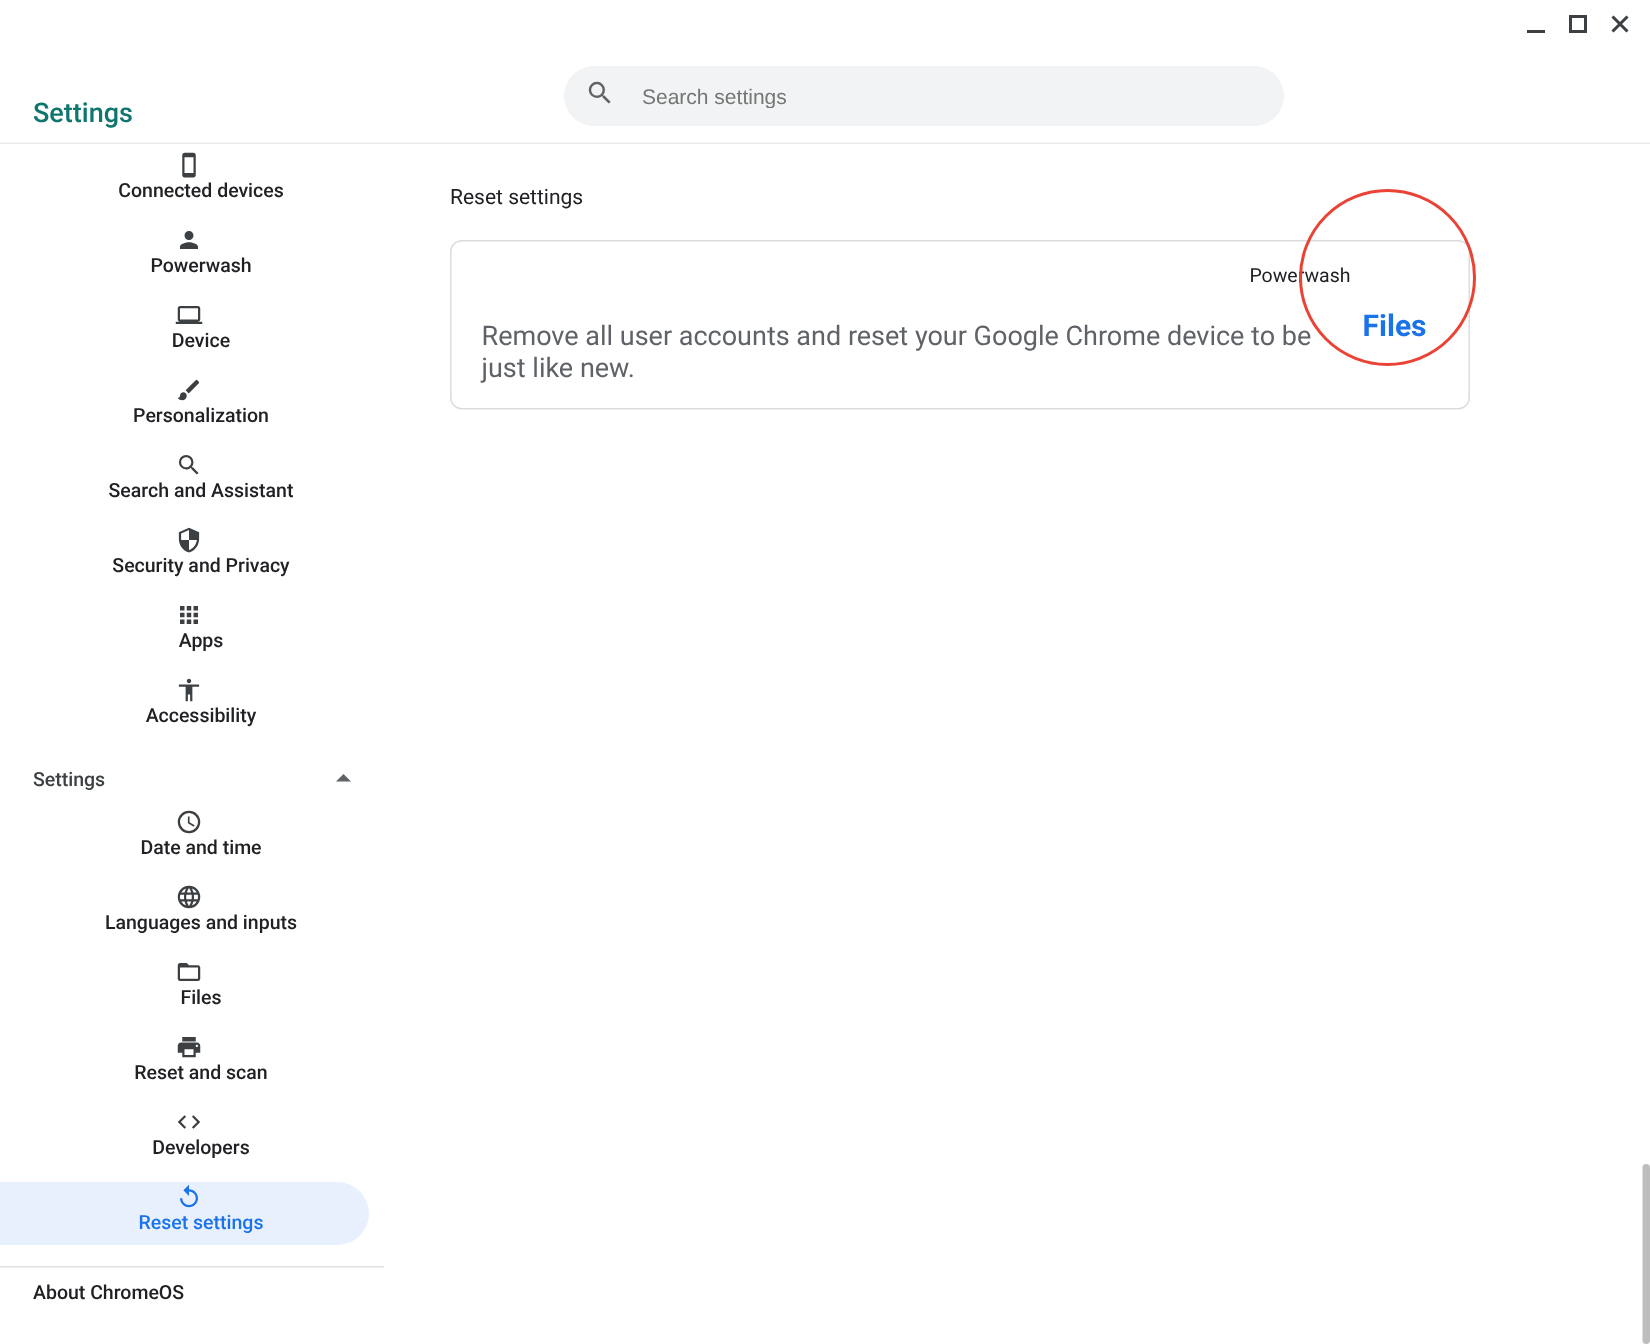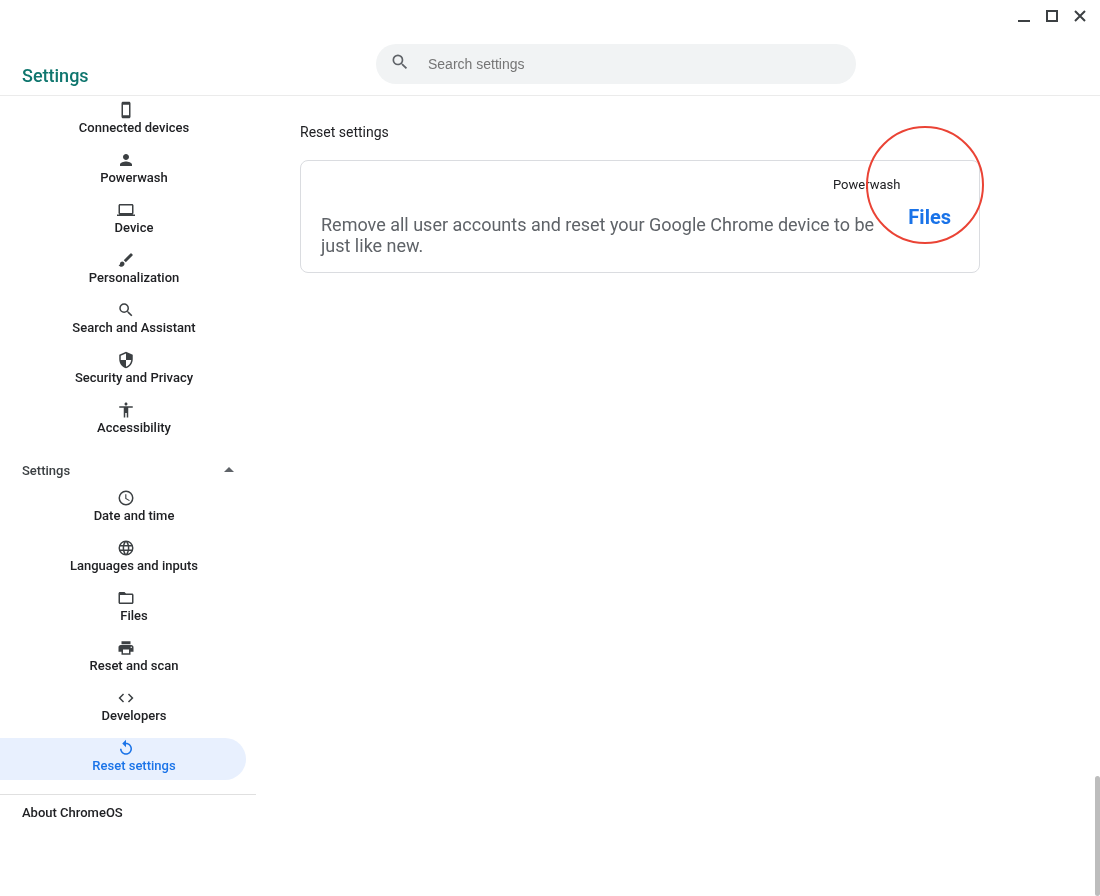--- a/index.html
+++ b/index.html
@@ -120,20 +120,28 @@
 
     <div class="nav-item spaced">
       <span class="icon">
         <svg viewBox="0 0 24 24">
             <path d="M12 1L3 5v6c0 5.55 3.84 10.74 9 12 5.16-1.26 9-6.45 9-12V5l-9-4zm0 10.99h7c-.53 4.12-3.28 7.79-7 8.94V12H5V6.3l7-3.11v8.8z"></path>
           </svg>
       </span>
       <span>Security and Privacy</span>
     </div>
 
+    <div class="nav-item spaced">
+      <span class="icon">
+        <svg viewBox="0 0 24 24">
+            <path d="M4 8h4V4H4v4zm6 12h4v-4h-4v4zm-6 0h4v-4H4v4zm0-6h4v-4H4v4zm6 0h4v-4h-4v4zm6-10v4h4V4h-4zm-6 4h4V4h-4v4zm6 6h4v-4h-4v4zm0 6h4v-4h-4v4z"></path>
+          </svg>
+      </span>
+      <span>Apps</span>
+    </div>
 
     <div class="nav-item spaced">
       <span class="icon">
         <svg viewBox="0 0 24 24">
             <path d="M12 2c1.1 0 2 .9 2 2s-.9 2-2 2-2-.9-2-2 .9-2 2-2zm9 7h-6v13h-2v-6h-2v6H9V9H3V7h18v2z"></path>
           </svg>
       </span>
       <span>Accessibility</span>
     </div>
 

